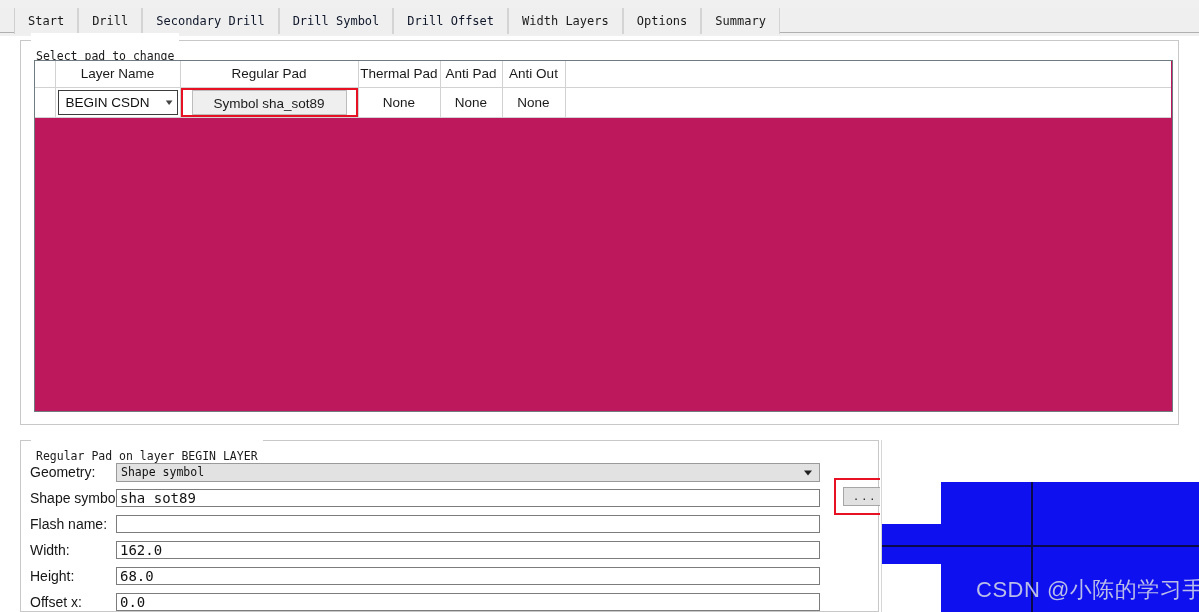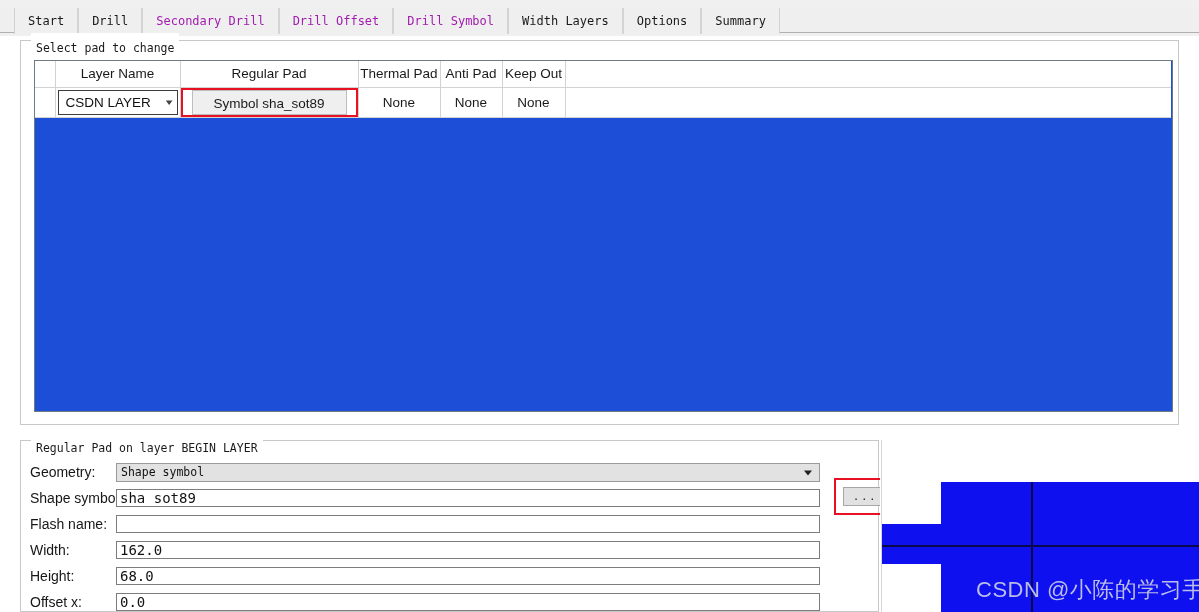--- a/index.html
+++ b/index.html
@@ -47,21 +47,21 @@
     font-family: "DejaVu Sans Mono", "Liberation Mono", monospace;
     font-size: 12px;
     color: #1a1a1a;
     background: #efefef;
     border-left: 1px solid #d4d4d4;
     border-right: 1px solid #d4d4d4;
     white-space: nowrap;
     letter-spacing: 0px;
   }
   .tab.first { border-left: 1px solid #cfcfcf; }
-  .tab.disabled { color: #a21caf; }
+  .tab.disabled { color: #0f172a; }
   .tab.active {
     background: #ffffff;
     border-bottom: 1px solid #ffffff;
     z-index: 3;
   }
   .tab-redbox {
     position: absolute;
     left: -3px; top: -4px;
     right: -3px; bottom: -3px;
     border: 2px solid #e81123;
@@ -70,36 +70,36 @@
 
   
   .groupbox {
     position: absolute;
     border: 1px solid #c8c8c8;
   }
   .groupbox > .gb-title {
     position: absolute;
     top: -8px; left: 10px;
     background: #ffffff;
-    padding: 8px 5px;
+    padding: 16px 5px;
     font-family: "DejaVu Sans Mono", "Liberation Mono", monospace;
     font-size: 11.5px;
     color: #1a1a1a;
     white-space: nowrap;
   }
 
   #gb-select { left: 20px; top: 40px; width: 1159px; height: 385px; }
   #gb-regular { left: 20px; top: 440px; width: 859px; height: 172px; }
 
   
   .tablewrap {
     position: absolute;
     left: 13px; top: 19px;
     width: 1139px; height: 352px;
-    background: #1d4ed8;
+    background: #be185d;
     border: 1px solid #6f7b80;
     overflow: hidden;
   }
   table.padtable {
     border-collapse: collapse;
     table-layout: fixed;
     font-family: "Liberation Sans", sans-serif;
   }
   table.padtable th, table.padtable td {
     border-right: 1px solid #d2d2d2;
@@ -301,25 +301,25 @@
 
       <div class="tab">
         <span>Drill</span>
       </div>
 
       <div class="tab disabled">
         <span>Secondary Drill</span>
       </div>
 
       <div class="tab disabled">
+        <span>Drill Symbol</span>
+      </div>
+
+      <div class="tab disabled">
         <span>Drill Offset</span>
-      </div>
-
-      <div class="tab disabled">
-        <span>Drill Symbol</span>
       </div>
 
 
       <div class="tab">
         <span>Width Layers</span>
       </div>
 
       <div class="tab">
         <span>Options</span>
       </div>
@@ -336,31 +336,31 @@
 
     <div class="tablewrap">
       <table class="padtable">
         <thead>
           <tr>
             <th class="col-spacer"></th>
             <th class="col-layer">Layer Name</th>
             <th class="col-reg hdr-bold">Regular Pad</th>
             <th class="col-thermal">Thermal Pad</th>
             <th class="col-anti">Anti Pad</th>
-            <th class="col-keep">Keep Out</th>
+            <th class="col-keep">Anti Out</th>
             <th class="col-rest"></th>
           </tr>
         </thead>
         <tbody>
 
           <tr>
             <td class="col-spacer"></td>
             <td class="col-layer">
               <div class="layer-select">
-                <span>CSDN LAYER</span>
+                <span>BEGIN CSDN</span>
                 <span class="chev">▾</span>
               </div>
             </td>
             <td class="col-reg regpad-cell">
               <div class="regpad-inner">Symbol sha_sot89</div>
               <span class="regpad-red"></span>
             </td>
             <td class="col-thermal">None</td>
             <td class="col-anti">None</td>
             <td class="col-keep">None</td>

